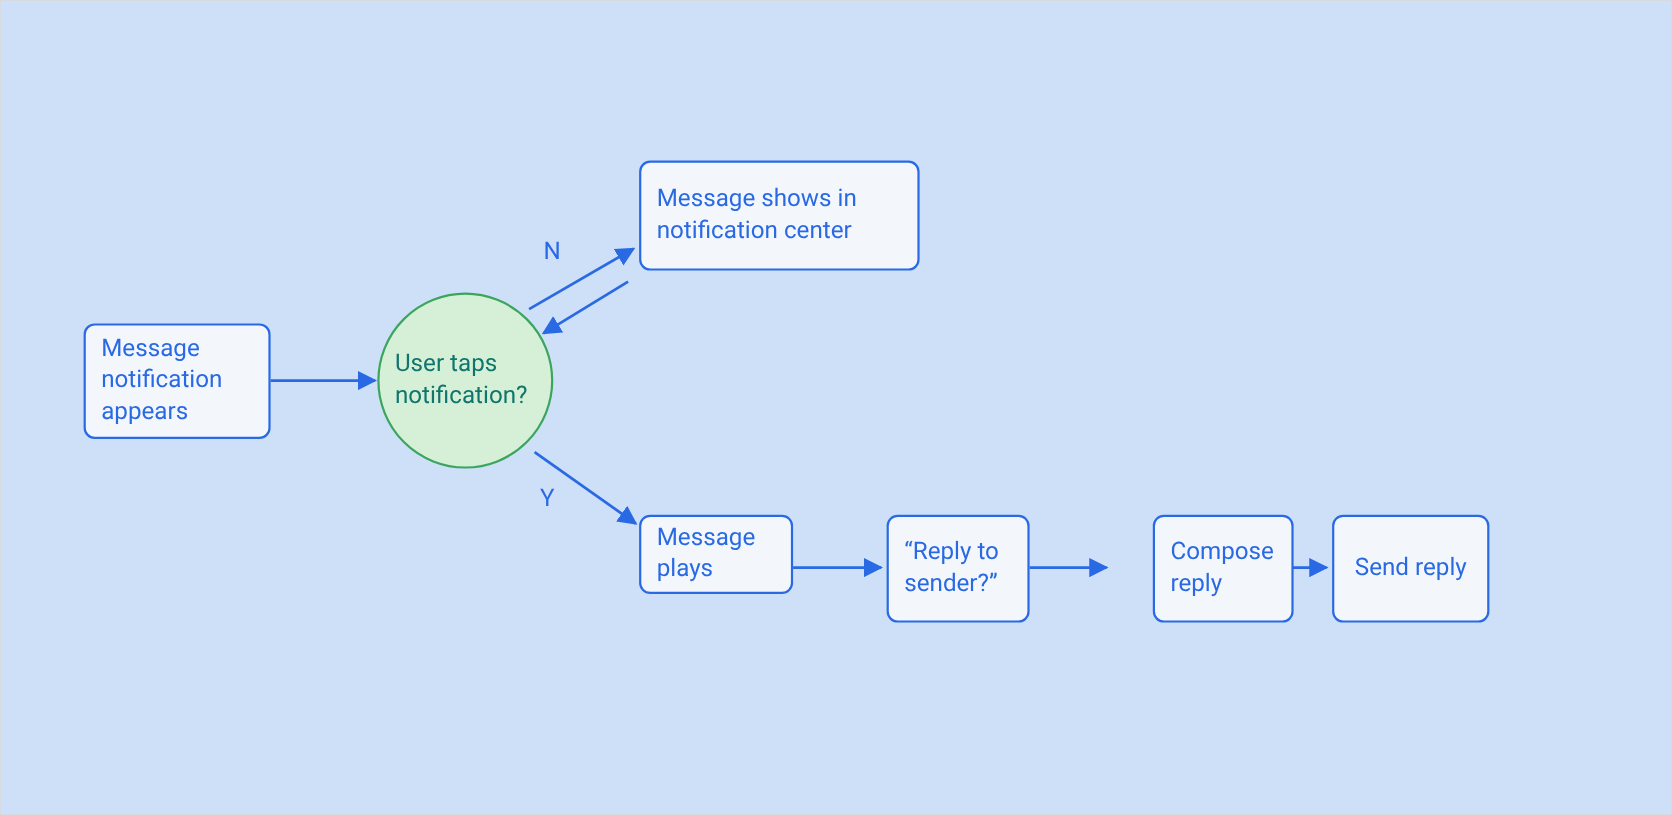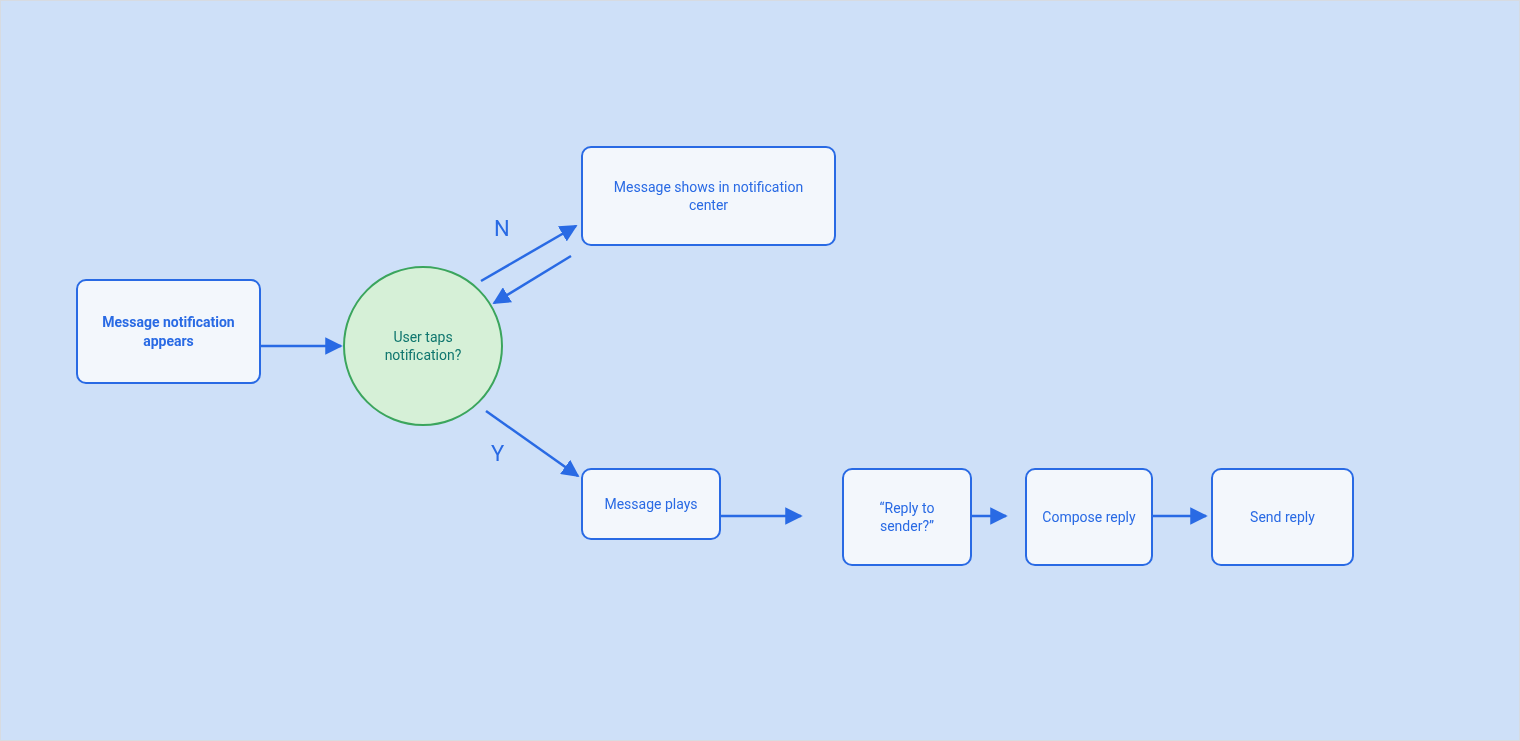--- a/index.html
+++ b/index.html
@@ -19,22 +19,22 @@
     border: 1px solid #d7dbe1;
     box-sizing: border-box;
     overflow: hidden;
   }
   .node {
     position: absolute;
     box-sizing: border-box;
     display: flex;
     align-items: center;
     justify-content: center;
-    text-align: center;
-    font-size: 14px;
+    text-align: left;
+    font-size: 22px;
     line-height: 1.3;
     padding: 10px 14px;
   }
   .rect {
     background: #f3f7fc;
     border: 2px solid #296ae4;
     color: #296ae4;
     border-radius: 10px;
   }
   .circle {
@@ -76,30 +76,30 @@
 
     <line x1="485" y1="410" x2="577" y2="475" stroke="#296ae4" stroke-width="2.5" marker-end="url(#arrow)"></line>
 
     <line x1="720" y1="515" x2="800" y2="515" stroke="#296ae4" stroke-width="2.5" marker-end="url(#arrow)"></line>
 
     <line x1="935" y1="515" x2="1005" y2="515" stroke="#296ae4" stroke-width="2.5" marker-end="url(#arrow)"></line>
 
     <line x1="1135" y1="515" x2="1205" y2="515" stroke="#296ae4" stroke-width="2.5" marker-end="url(#arrow)"></line>
   </svg>
 
-  <div class="node rect" style="left:75px; top:278px; width:185px; height:105px;font-weight:bold;">Message notification appears</div>
+  <div class="node rect" style="left:75px; top:293px; width:170px; height:105px;">Message notification appears</div>
 
   <div class="node circle" style="left:342px; top:265px; width:160px; height:160px;">User taps notification?</div>
 
   <div class="node rect" style="left:580px; top:145px; width:255px; height:100px;">Message shows in notification center</div>
 
   <div class="node rect" style="left:580px; top:467px; width:140px; height:72px;">Message plays</div>
 
-  <div class="node rect" style="left:805px; top:467px; width:130px; height:98px;margin-left:36px;">“Reply to sender?”</div>
+  <div class="node rect" style="left:805px; top:467px; width:130px; height:98px;">“Reply to sender?”</div>
 
-  <div class="node rect" style="left:1024px; top:467px; width:128px; height:98px;">Compose reply</div>
+  <div class="node rect" style="left:1047px; top:467px; width:128px; height:98px;">Compose reply</div>
 
   <div class="node rect" style="left:1210px; top:467px; width:143px; height:98px;">Send reply</div>
 
   <div class="label" style="left:493px; top:215px;">N</div>
   <div class="label" style="left:490px; top:440px;">Y</div>
 
 </div>
 
 </body></html>

